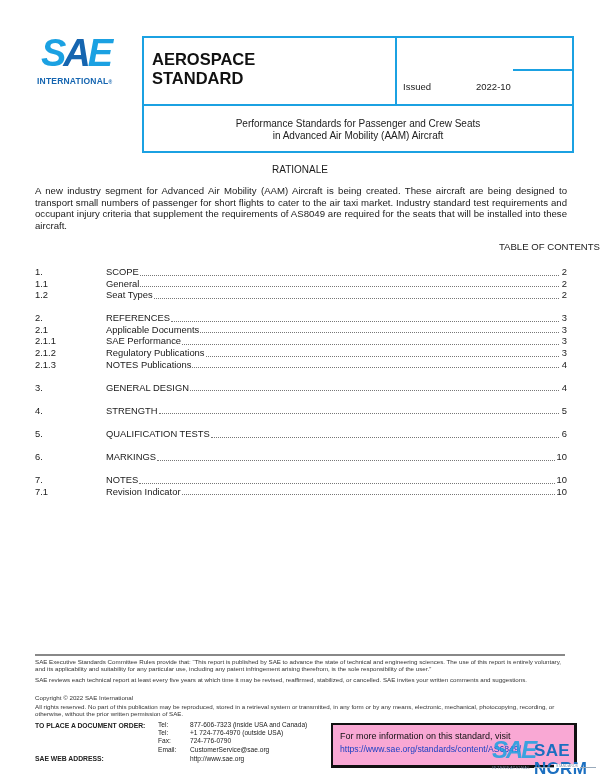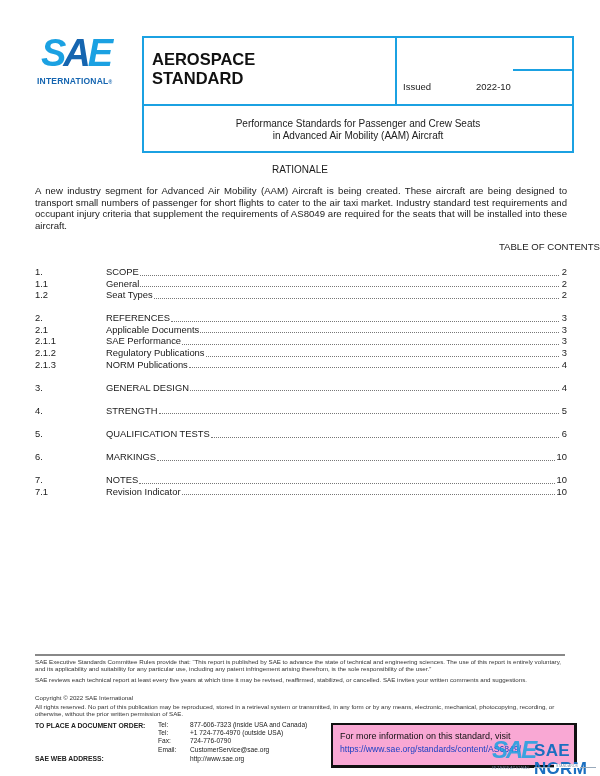--- a/index.html
+++ b/index.html
@@ -135,21 +135,21 @@
       <span class="toc-page">3</span>
     </div>
     <div class="toc-row">
       <span class="toc-num">2.1.2</span>
       <span class="toc-label">Regulatory Publications</span>
       <span class="toc-dots"></span>
       <span class="toc-page">3</span>
     </div>
     <div class="toc-row">
       <span class="toc-num">2.1.3</span>
-      <span class="toc-label">NORM Publications</span>
+      <span class="toc-label">NOTES Publications</span>
       <span class="toc-dots"></span>
       <span class="toc-page">4</span>
     </div>
     <div class="toc-gap"></div>
     <div class="toc-row">
       <span class="toc-num">3.</span>
       <span class="toc-label">GENERAL DESIGN</span>
       <span class="toc-dots"></span>
       <span class="toc-page">4</span>
     </div>

